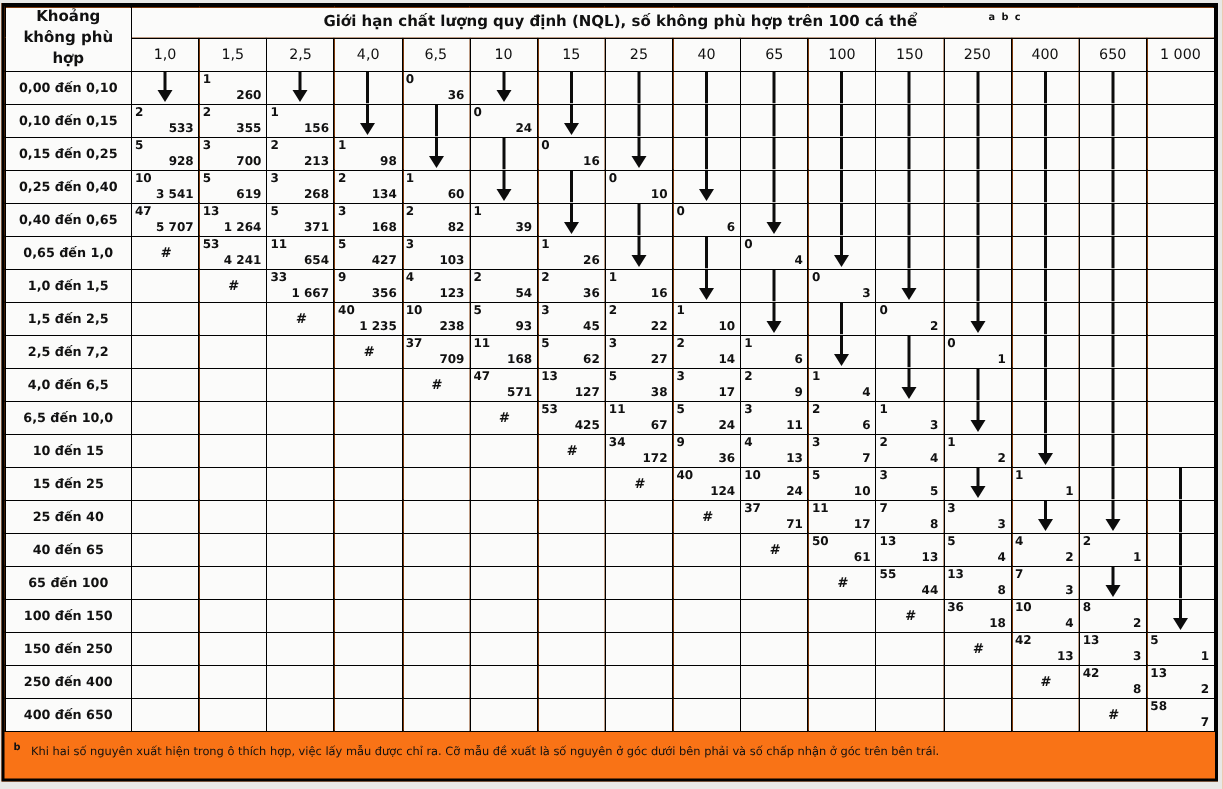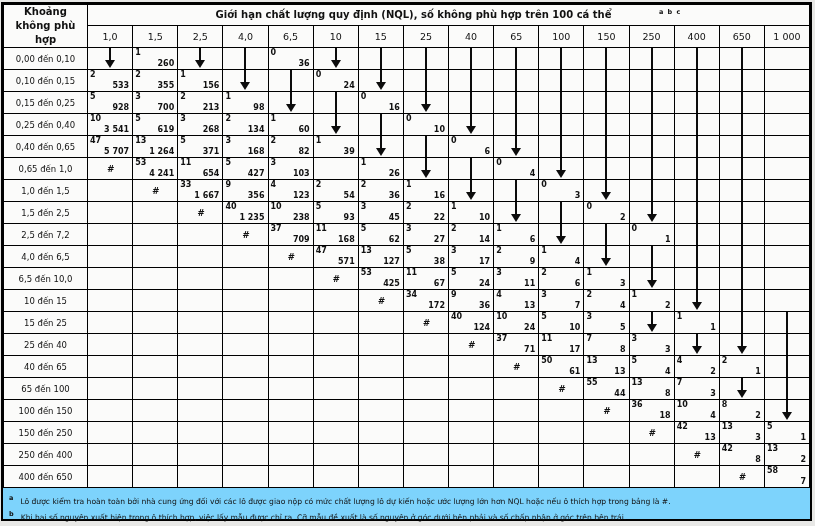--- a/index.html
+++ b/index.html
@@ -1,24 +1,24 @@
 <!DOCTYPE html>
 <html><head>
 <meta charset="utf-8">
 <style>
   html,body{margin:0;padding:0;background:#e8e8e6;}
   body{width:815px;height:526px;overflow:hidden;font-family:"DejaVu Sans","Liberation Sans",sans-serif;color:#111;}
-  .page{position:absolute;left:1px;top:2px;width:811px;height:519px;background:#7dd3fc;border:2px solid #000;box-sizing:border-box;}
+  .page{position:absolute;left:1px;top:2px;width:811px;height:519px;background:#f97316;border:2px solid #000;box-sizing:border-box;}
   table.lq{border-collapse:collapse;table-layout:fixed;width:100%;}
   table.lq col.lbl{width:84px;}
   table.lq th,table.lq td{border:1px solid #000;padding:0;position:relative;overflow:hidden;background:#fbfbfa;}
   thead tr.title-row th{height:15px;font-size:10px;font-weight:700;text-align:center;vertical-align:middle;line-height:14px;}
   thead tr.cols-row th{height:16px;font-size:9.5px;font-weight:400;text-align:center;vertical-align:middle;}
   th.corner{font-size:9px;font-weight:700;text-align:center;vertical-align:middle;line-height:11px;}
-  th.rowlabel{font-size:8.5px;font-weight:400;text-align:center;vertical-align:middle;}
+  th.rowlabel{font-size:8.5px;font-weight:700;text-align:center;vertical-align:middle;}
   tbody td,tbody th{height:21px;}
   sup.abc{font-size:6.5px;font-weight:700;letter-spacing:1px;vertical-align:super;line-height:0;margin-left:44px;}
   td .ac{position:absolute;top:0px;left:2px;font-size:8px;font-weight:700;line-height:9px;}
   td .n{position:absolute;bottom:1px;right:3px;font-size:8px;font-weight:700;line-height:9px;}
   td i.shaft{position:absolute;left:50%;margin-left:-1px;width:2px;top:0;height:13px;background:#0c0c0c;}
   td i.shaft.full{height:100%;}
   td i.head{position:absolute;left:50%;margin-left:-5px;top:12px;width:0;height:0;
             border-left:5px solid transparent;border-right:5px solid transparent;border-top:8px solid #0c0c0c;}
   td.hash{font-size:9px;font-weight:700;font-style:italic;text-align:center;vertical-align:middle;}
   .footnotes{padding:4px 6px 2px 6px;font-size:7.6px;line-height:13.5px;}
@@ -934,18 +934,17 @@
           <td class="hash">#</td>
           <td>
             <span class="ac">58</span>
             <span class="n">7</span>
           </td>
         </tr>
       </tbody>
   </table>
 
   <div class="footnotes">
-    <div class="fnline"><span class="fn-marker">a</span><span>Lô được kiểm tra hoàn toàn bởi nhà cung ứng đối với các lô được giao nộp có mức chất lượng lô dự kiến hoặc ước lượng lớn hơn NQL hoặc nếu ô thích hợp trong bảng là #.</span></div>
     <div class="fnline"><span class="fn-marker">b</span><span>Khi hai số nguyên xuất hiện trong ô thích hợp, việc lấy mẫu được chỉ ra. Cỡ mẫu đề xuất là số nguyên ở góc dưới bên phải và số chấp nhận ở góc trên bên trái.</span></div>
     <div class="fnline"></div>
 
   </div>
 </div>
 
 </body></html>

